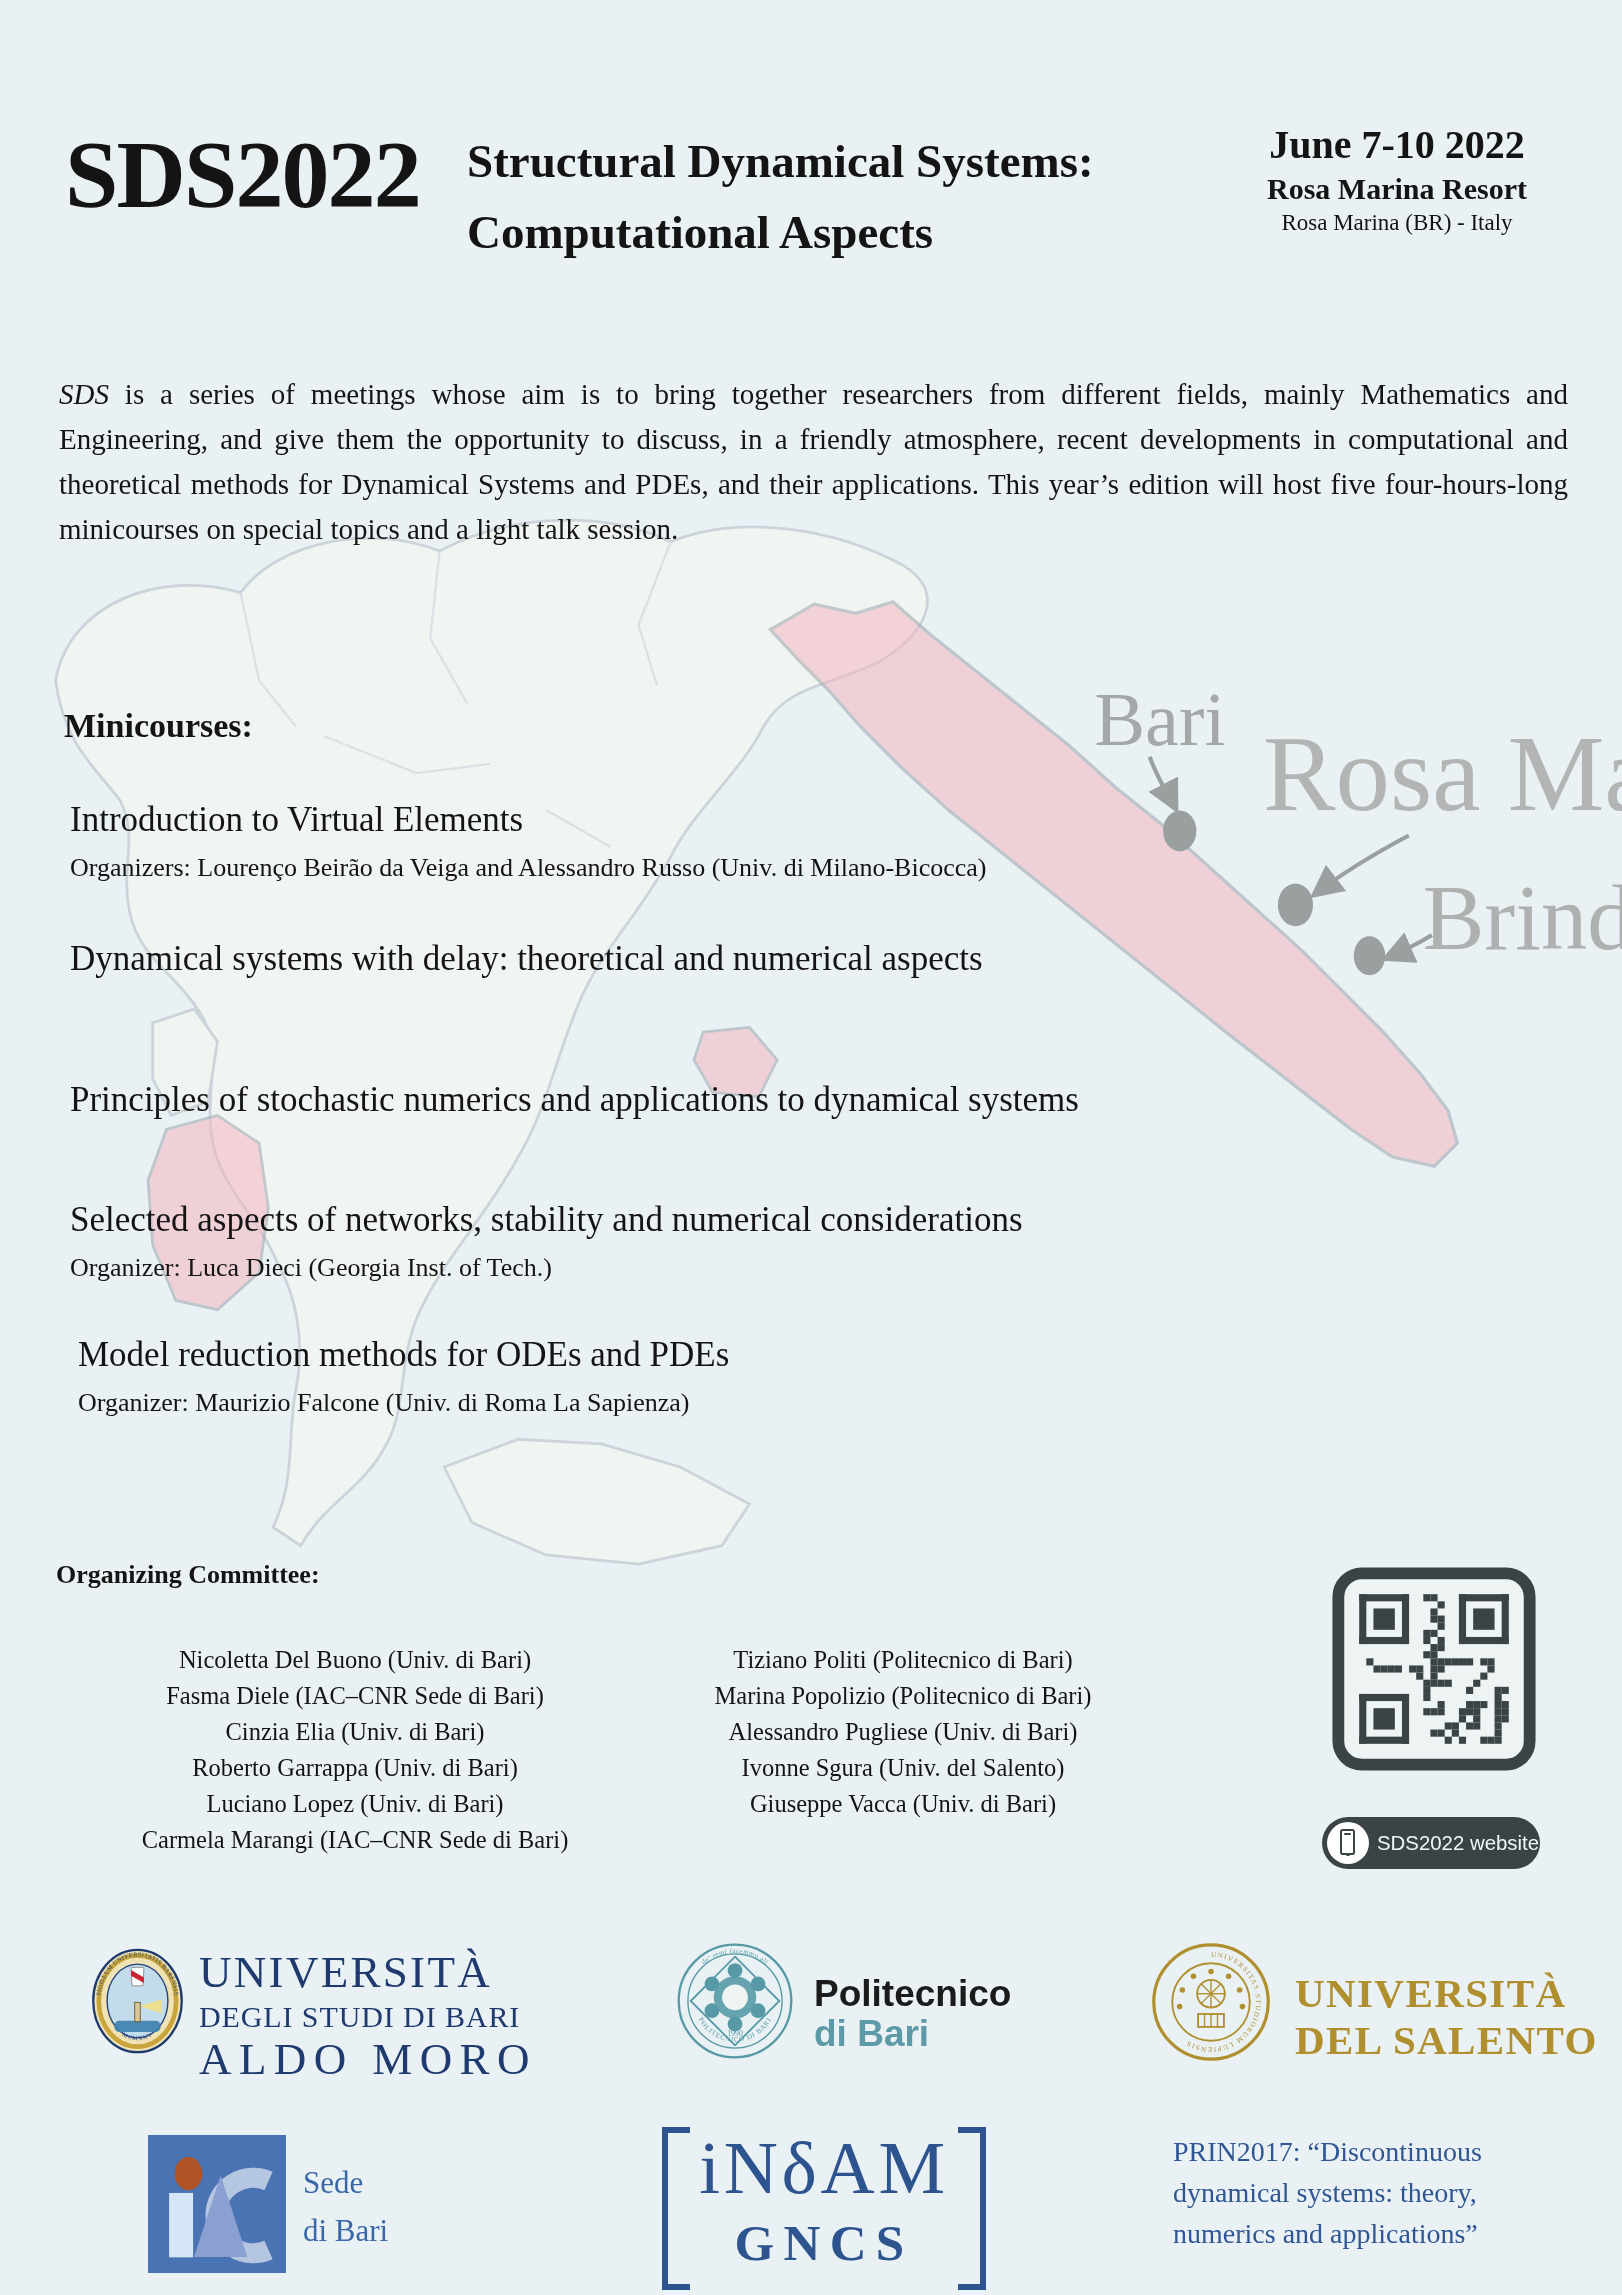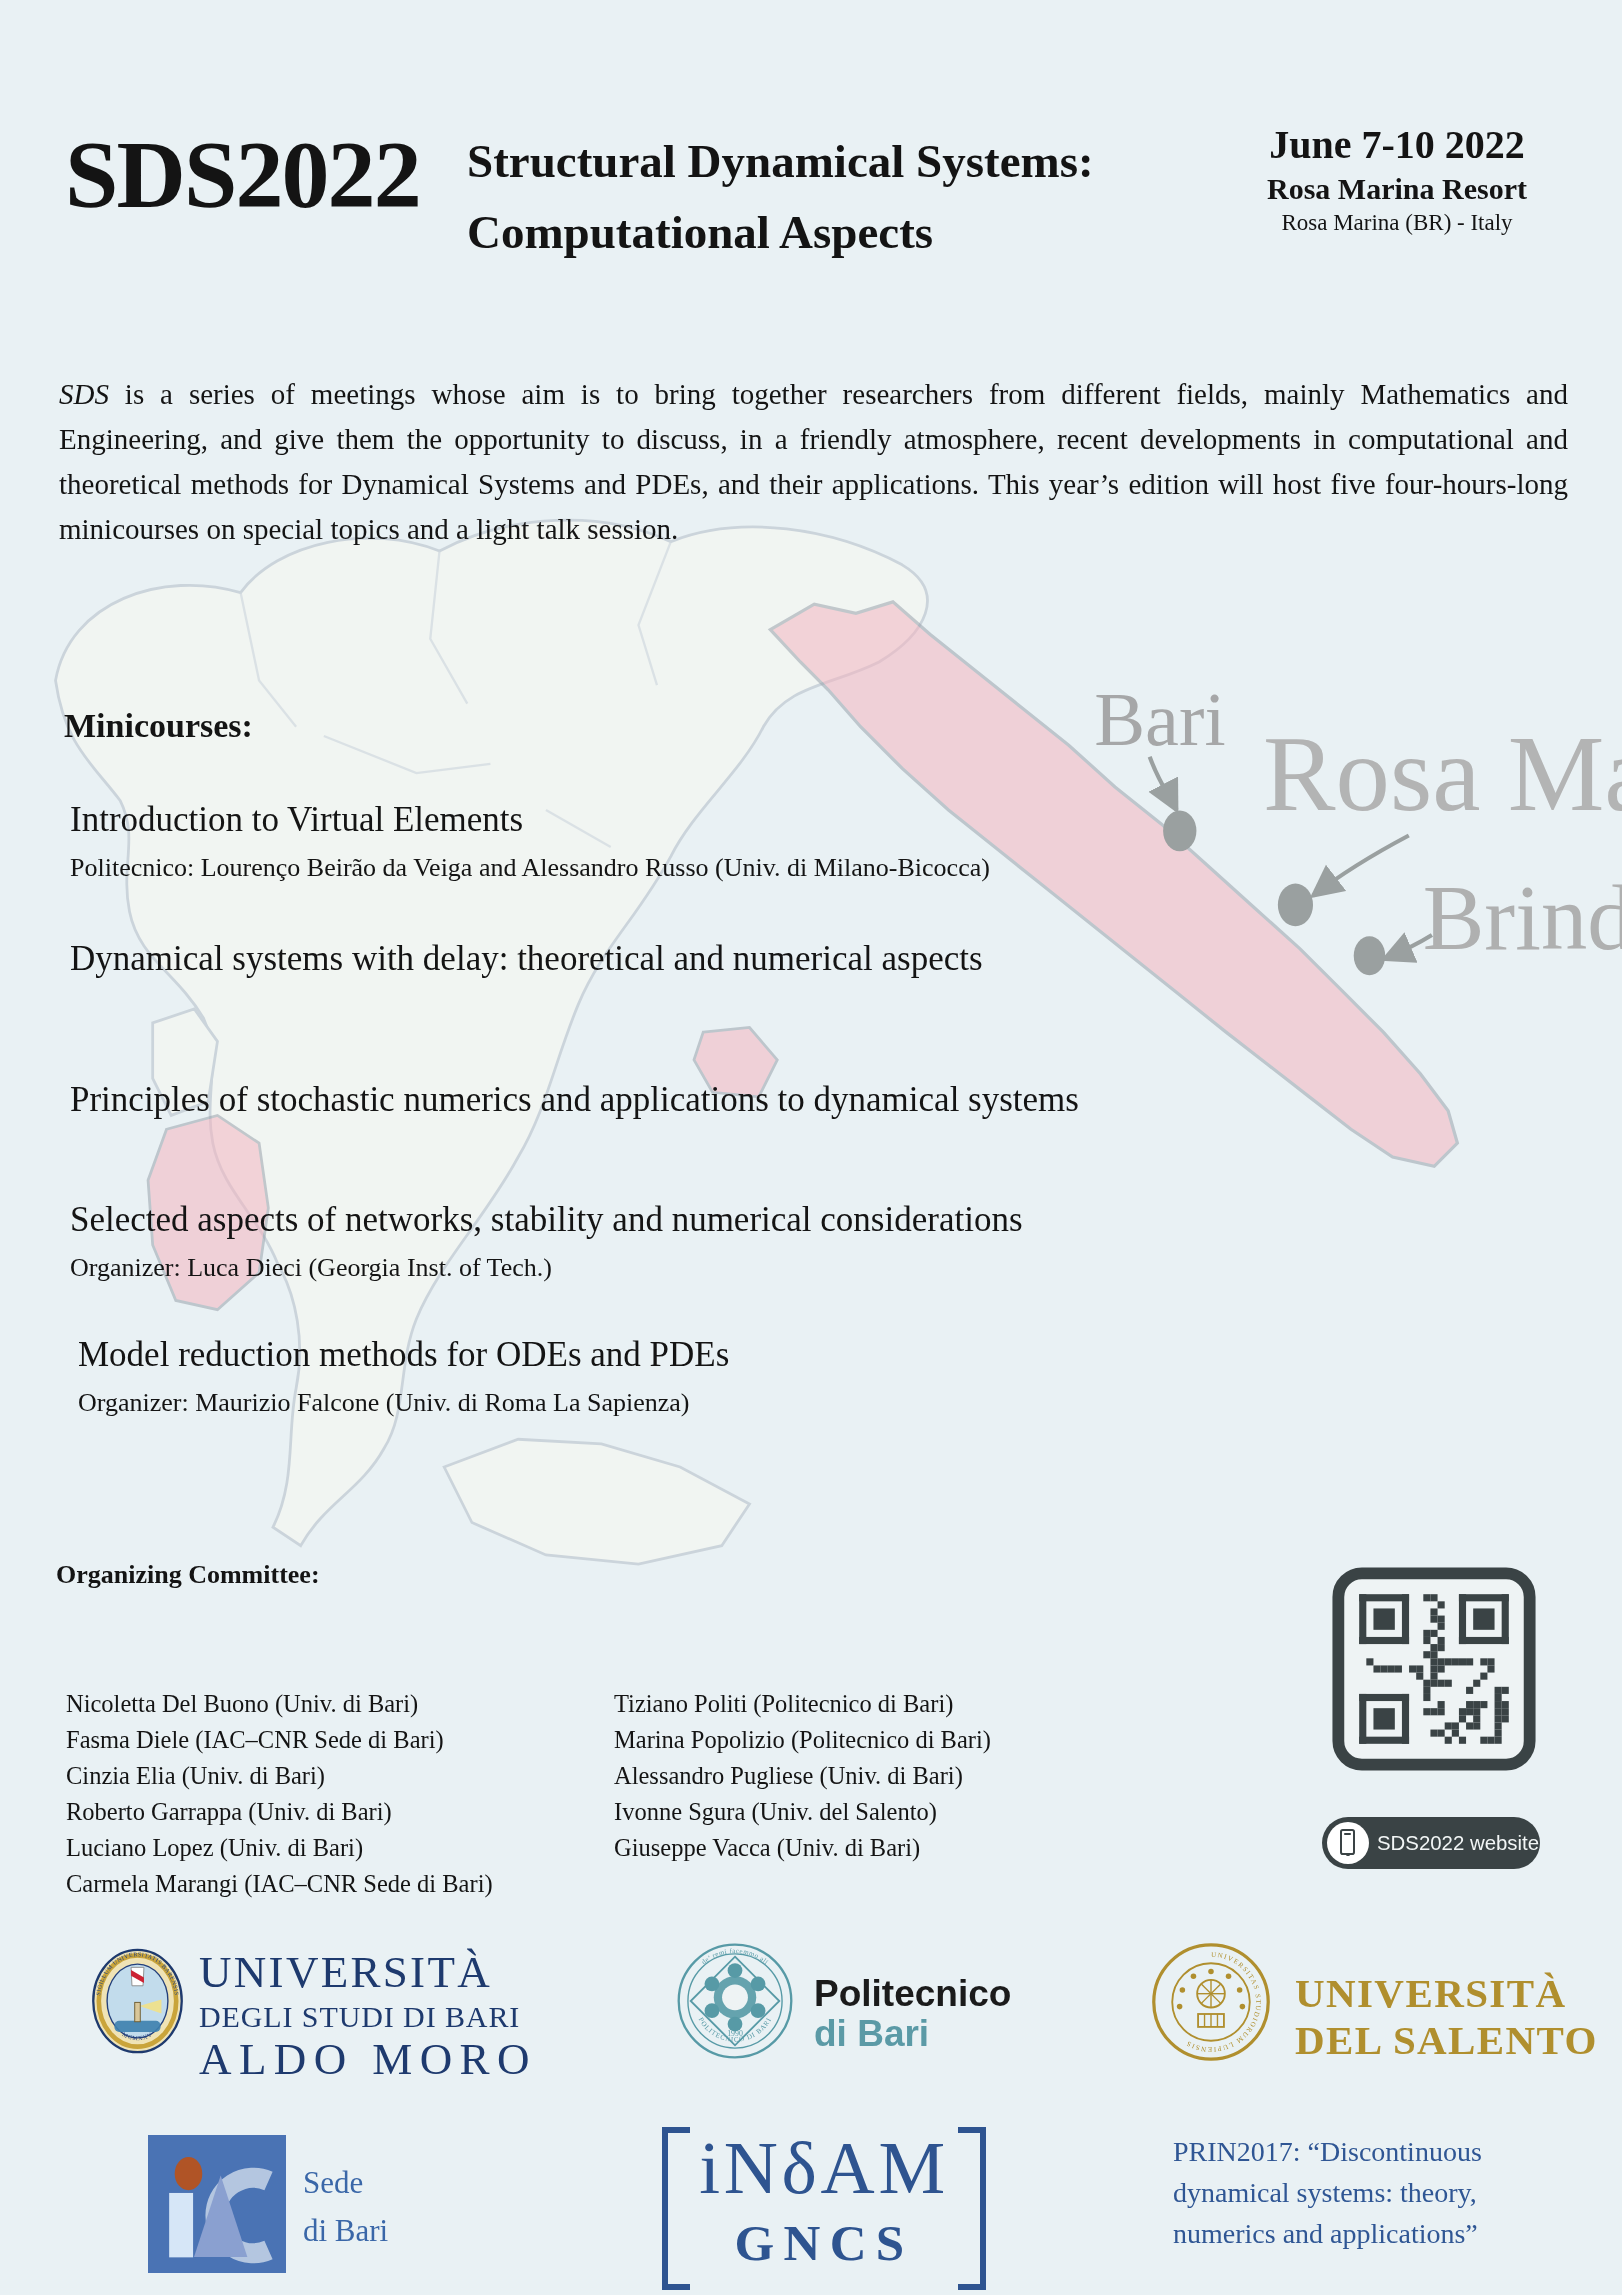--- a/index.html
+++ b/index.html
@@ -23,21 +23,21 @@
   #map{left:0;top:486px;}
 
   
   .mc-heading{left:64px;top:707px;font-size:34px;font-weight:bold;}
   .mc-item .mc-title{font-size:35px;line-height:1.12;}
   .mc-item .mc-org{font-size:26px;margin-top:14px;line-height:1.15;}
   .mc-item{left:70px;width:1434px;}
 
   
   .oc-heading{left:56px;top:1560px;font-size:26px;font-weight:bold;}
-  .oc-col{top:1692px;width:578px;}
+  .oc-col{top:1648px;width:578px;text-align:center;}
   .oc-col .oc-row{font-size:24.5px;line-height:1.0;margin-bottom:11.6px;}
   .oc-left{left:66px;}
   .oc-right{left:614px;}
 
   
   .qr-wrap{left:1332px;top:1567px;width:204px;height:204px;}
   .pill{left:1322px;top:1793px;width:218px;height:52px;background:#3a4345;border-radius:26px;margin-top:24px;}
   .pill-icon{position:absolute;left:5.1px;top:5.1px;width:42px;height:42px;background:#ffffff;border-radius:50%;}
   .phone-body{position:absolute;left:13.4px;top:7.4px;width:11px;height:22px;border:2.3px solid #3a4345;border-radius:2.8px;}
   .phone-line{position:absolute;left:16.7px;top:10.6px;width:7px;height:1.9px;background:#3a4345;border-radius:0.9px;}
@@ -115,21 +115,21 @@
     <div class="venue-line">Rosa Marina Resort</div>
     <div class="loc-line">Rosa Marina (BR) - Italy</div>
   </div>
 
   <p class="abs intro"><span class="lead">SDS</span><span> is a series of meetings whose aim is to bring together researchers from different fields, mainly Mathematics and Engineering, and give them the opportunity to discuss, in a friendly atmosphere, recent developments in computational and theoretical methods for Dynamical Systems and PDEs, and their applications. This year’s edition will host five four-hours-long minicourses on special topics and a light talk session.</span></p>
 
   <div class="abs mc-heading">Minicourses:</div>
 
   <div class="abs mc-item" style="top:800px;">
     <div class="mc-title">Introduction to Virtual Elements</div>
-    <div class="mc-org">Politecnico: Lourenço Beirão da Veiga and Alessandro Russo (Univ. di Milano-Bicocca)</div>
+    <div class="mc-org">Organizers: Lourenço Beirão da Veiga and Alessandro Russo (Univ. di Milano-Bicocca)</div>
   </div>
   <div class="abs mc-item" style="top:939px;">
     <div class="mc-title">Dynamical systems with delay: theoretical and numerical aspects</div>
   </div>
   <div class="abs mc-item" style="top:1080px;">
     <div class="mc-title">Principles of stochastic numerics and applications to dynamical systems</div>
   </div>
   <div class="abs mc-item" style="top:1200px;">
     <div class="mc-title">Selected aspects of networks, stability and numerical considerations</div>
     <div class="mc-org">Organizer: Luca Dieci (Georgia Inst. of Tech.)</div>

